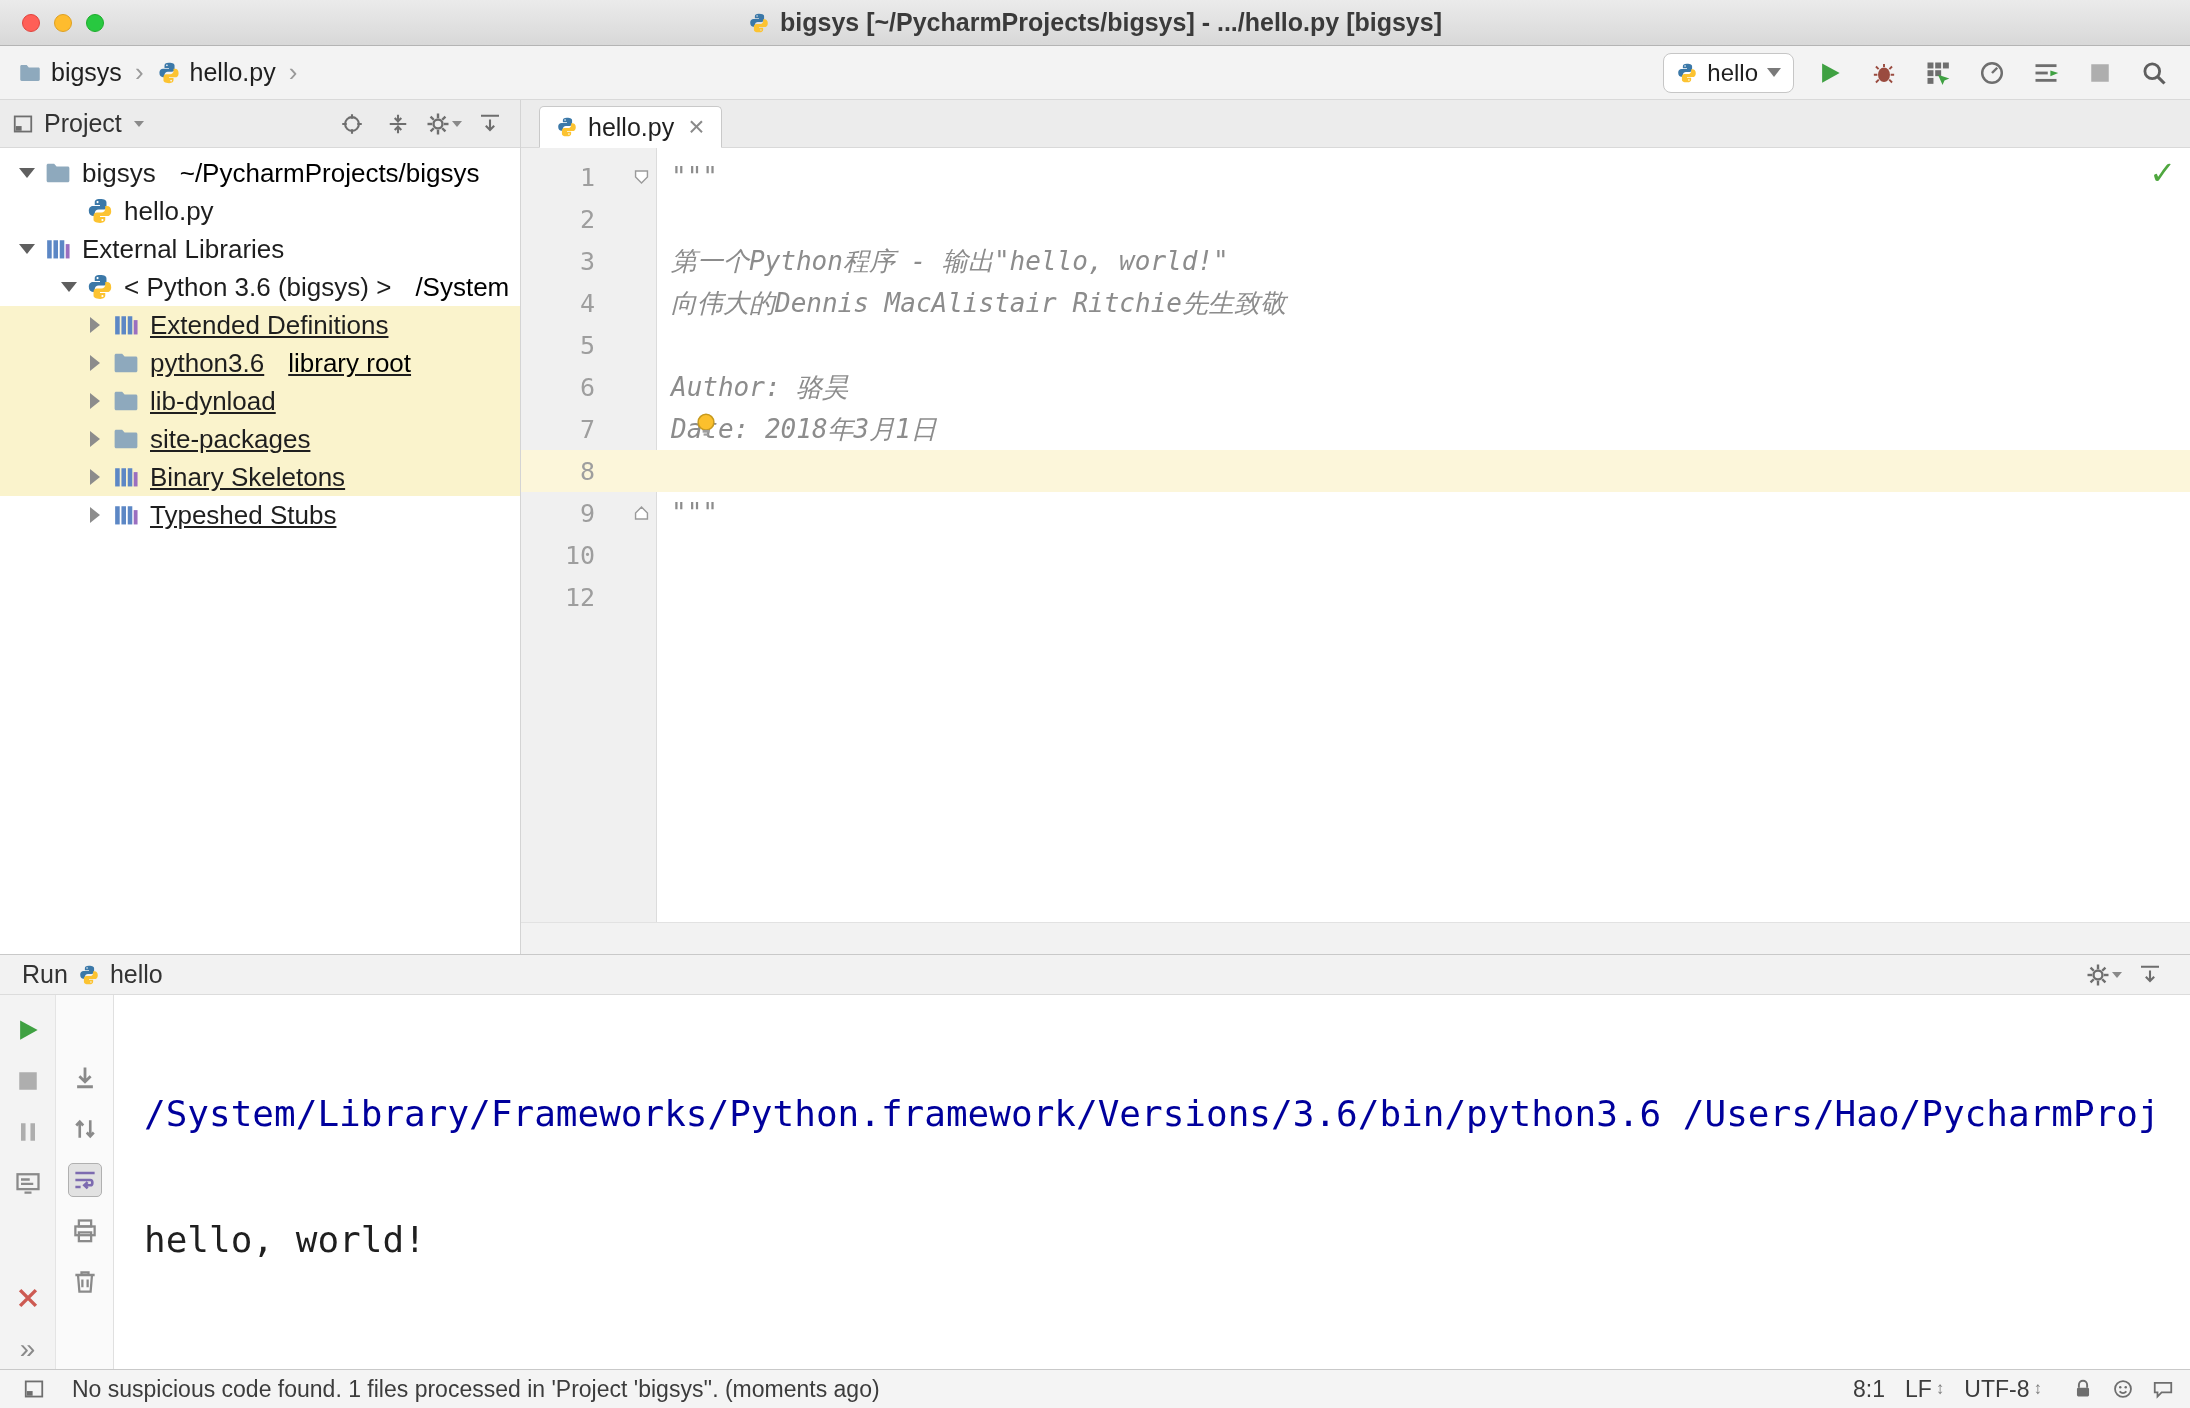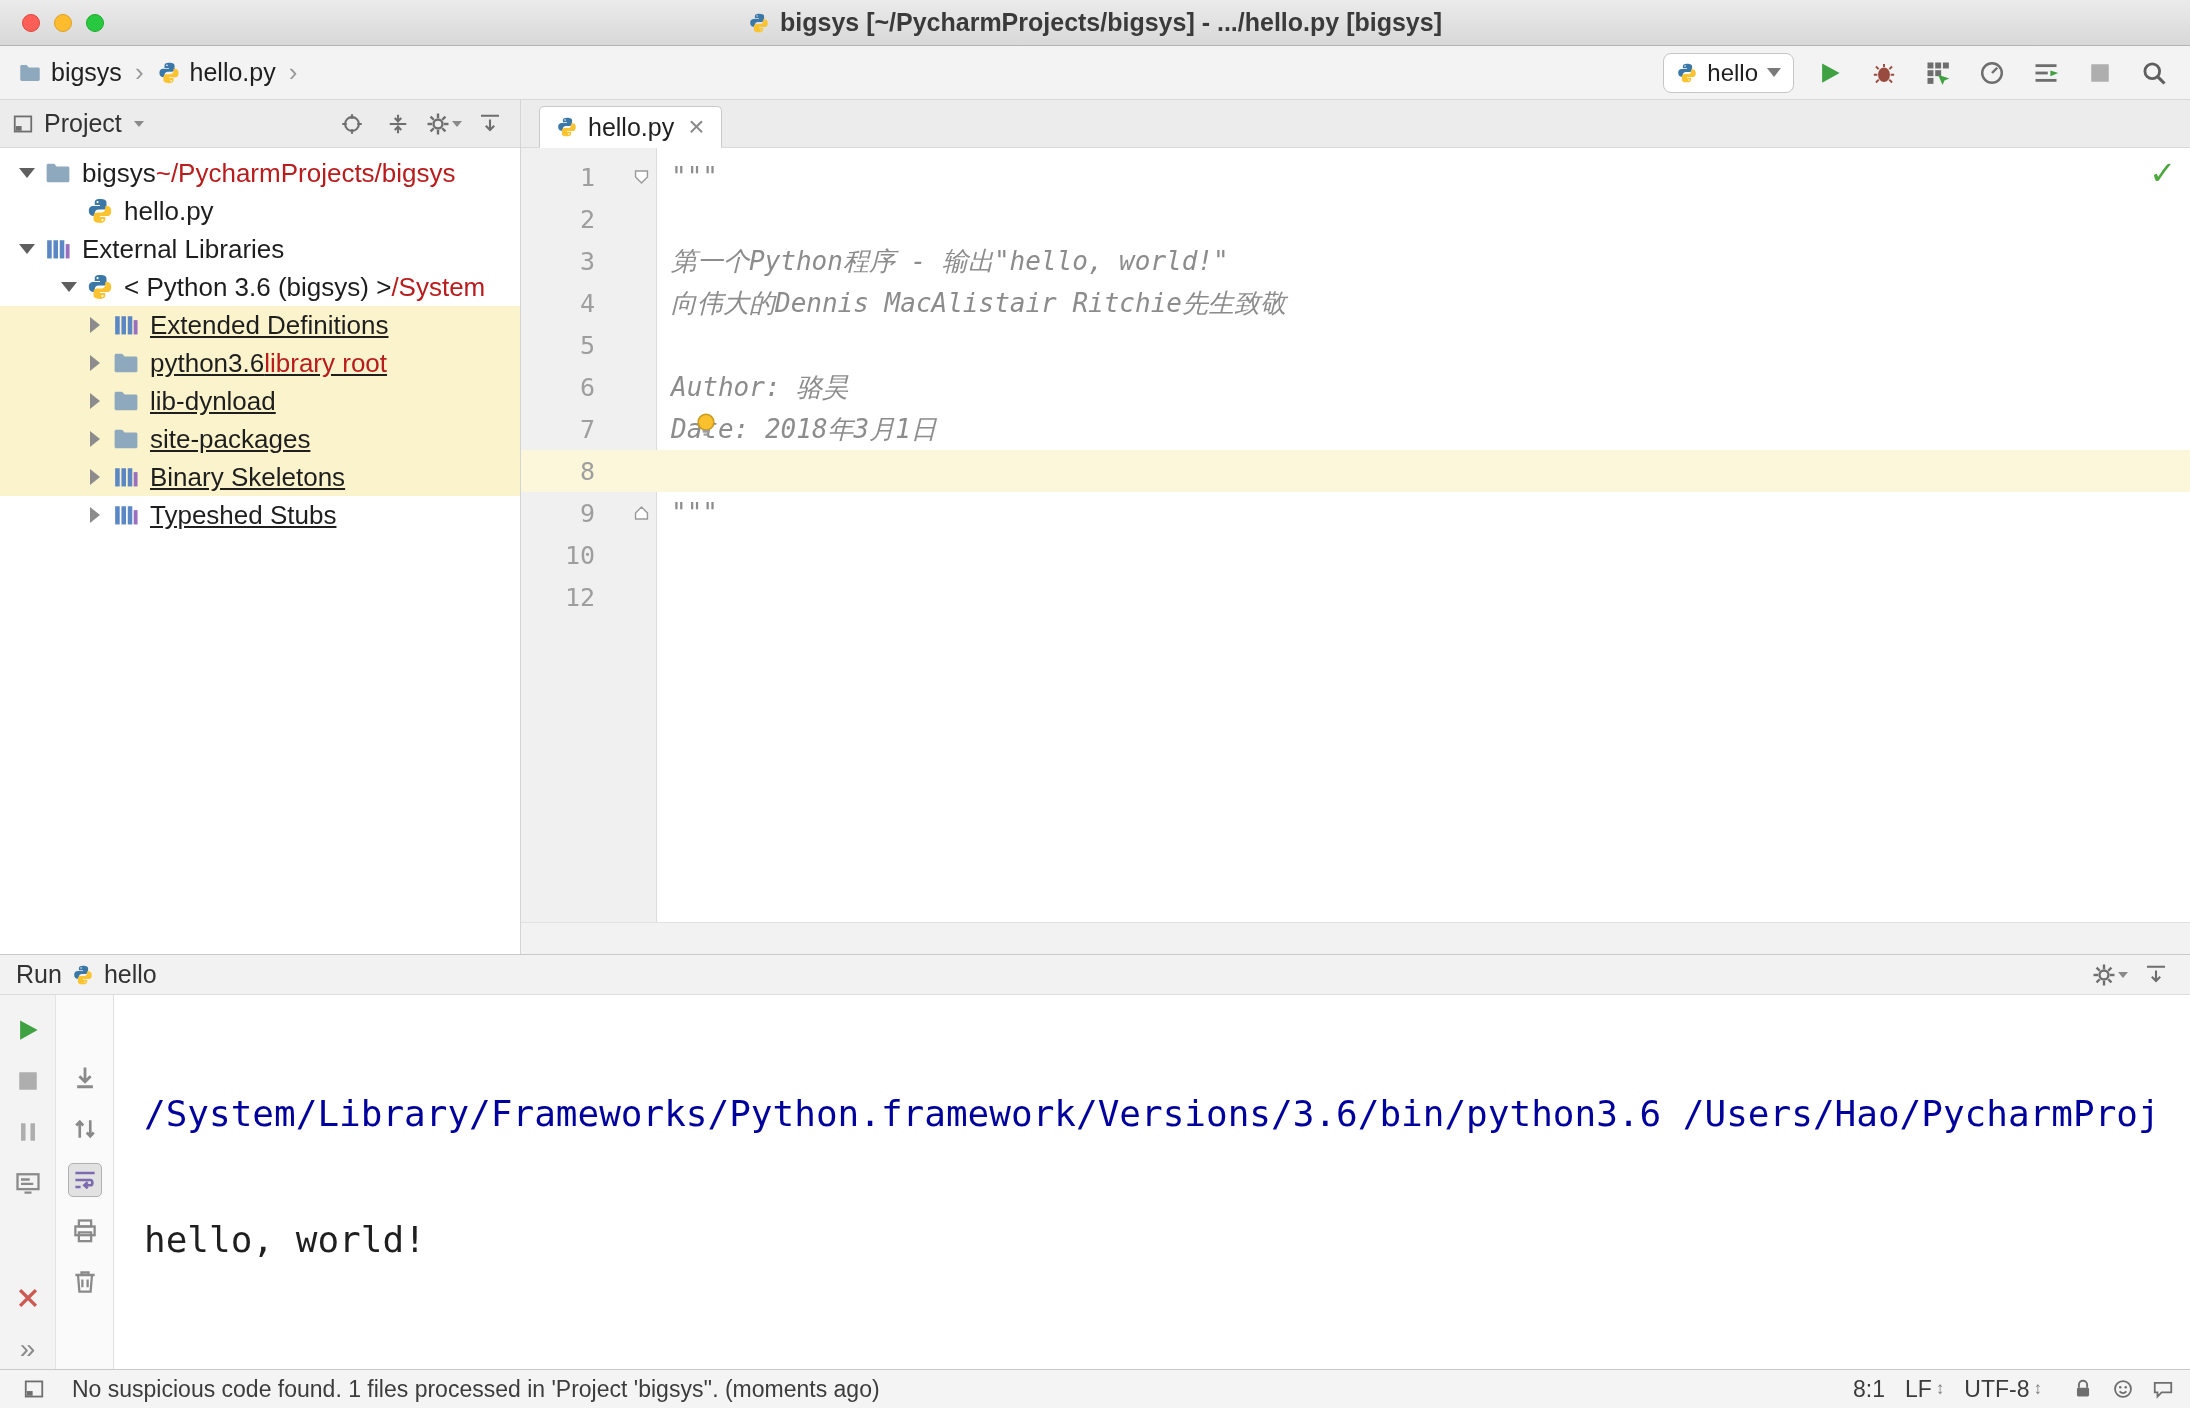--- a/index.html
+++ b/index.html
@@ -44,21 +44,21 @@
   .phead .spacer { flex:1; }
   .tree { flex:1; overflow:hidden; padding-top:6px; }
   .trow { height:38px; display:flex; align-items:center; font-size:26px; white-space:nowrap; overflow:hidden; }
   .trow.hl { background:#faf3cc; }
   .ind0 { padding-left:10px; } .ind1 { padding-left:52px; } .ind2 { padding-left:78px;text-decoration:underline; }
   .cv { width:34px; flex:0 0 34px; display:flex; align-items:center; justify-content:center; }
   .cv-down i { width:0; height:0; border-left:8px solid transparent; border-right:8px solid transparent; border-top:10px solid #5f5f5f; display:block; }
   .cv-right i { width:0; height:0; border-top:8px solid transparent; border-bottom:8px solid transparent; border-left:10px solid #8c8c8c; display:block; }
   .ticon { width:28px; height:28px; flex:0 0 28px; margin-right:10px; }
   .tlabel { color:#1e1e1e; }
-  .tsuffix { color:#b91c1c; margin-left:0; }
+  .tsuffix { color:#000000; margin-left:24px; }
 
   
   .editor-pane { flex:1; min-width:0; display:flex; flex-direction:column; background:#fff; }
   .tabbar { height:48px; flex:0 0 48px; background:#ececec; border-bottom:1px solid #d9d9d9;
             display:flex; align-items:flex-end; padding-left:18px; }
   .tab { height:42px; margin-bottom:-1px; background:#fff; border:1px solid #c9c9c9; border-bottom:1px solid #fff;
          border-radius:5px 5px 0 0; display:flex; align-items:center; gap:10px; padding:0 16px; font-size:25px; }
   .tab-close { color:#8a8a8a; font-size:28px; line-height:1; margin-left:4px; }
 
   .editor-scroll { flex:1; position:relative; overflow:hidden; }
@@ -73,21 +73,21 @@
   .s-kw  { color:#0033b3; }
   .s-str { color:#008080; font-weight:bold; }
   .s-pl  { color:#1f1f1f; }
   .inspect-ok { position:absolute; top:6px; right:14px; font-size:32px; font-weight:bold; color:#4fa73f; }
   .bulb { position:absolute; left:170px; top:262px; width:30px; height:30px; }
   .editor-bottom { height:32px; flex:0 0 32px; background:#f2f2f2; border-top:1px solid #e2e2e2; }
 
   
   .runpanel { flex:0 0 415px; height:415px; display:flex; flex-direction:column; border-top:1px solid #c9c9c9; background:#fff; }
   .runhead { height:40px; flex:0 0 40px; background:#f2f2f2; border-bottom:1px solid #dcdcdc;
-             display:flex; align-items:center; gap:10px; padding:0 16px; font-size:25px; color:#333; }
+             display:flex; align-items:center; gap:10px; padding:0 22px; font-size:25px; color:#333; }
   .runhead .spacer { flex:1; }
   .runbody { flex:1; display:flex; min-height:0; }
   .rcol { display:flex; flex-direction:column; align-items:center; gap:17px; padding-top:18px; }
   .rcol1 { width:56px; flex:0 0 56px; background:#f3f3f3; border-right:1px solid #e4e4e4; }
   .rcol2 { width:58px; flex:0 0 58px; background:#fafafa; border-right:1px solid #e0e0e0; padding-top:66px; }
   .rbtn { width:34px; height:34px; display:flex; align-items:center; justify-content:center; }
   .rbtn.sel { background:#e2e2e2; border:1px solid #b0b0b0; border-radius:5px; }
   .rbtn.push { margin-top:64px; }
   .more-glyph { font-size:28px; color:#8a8a8a; }
   .console { flex:1; min-width:0; padding:14px 0 0 30px; font-family:"DejaVu Sans Mono","Liberation Mono",monospace;

